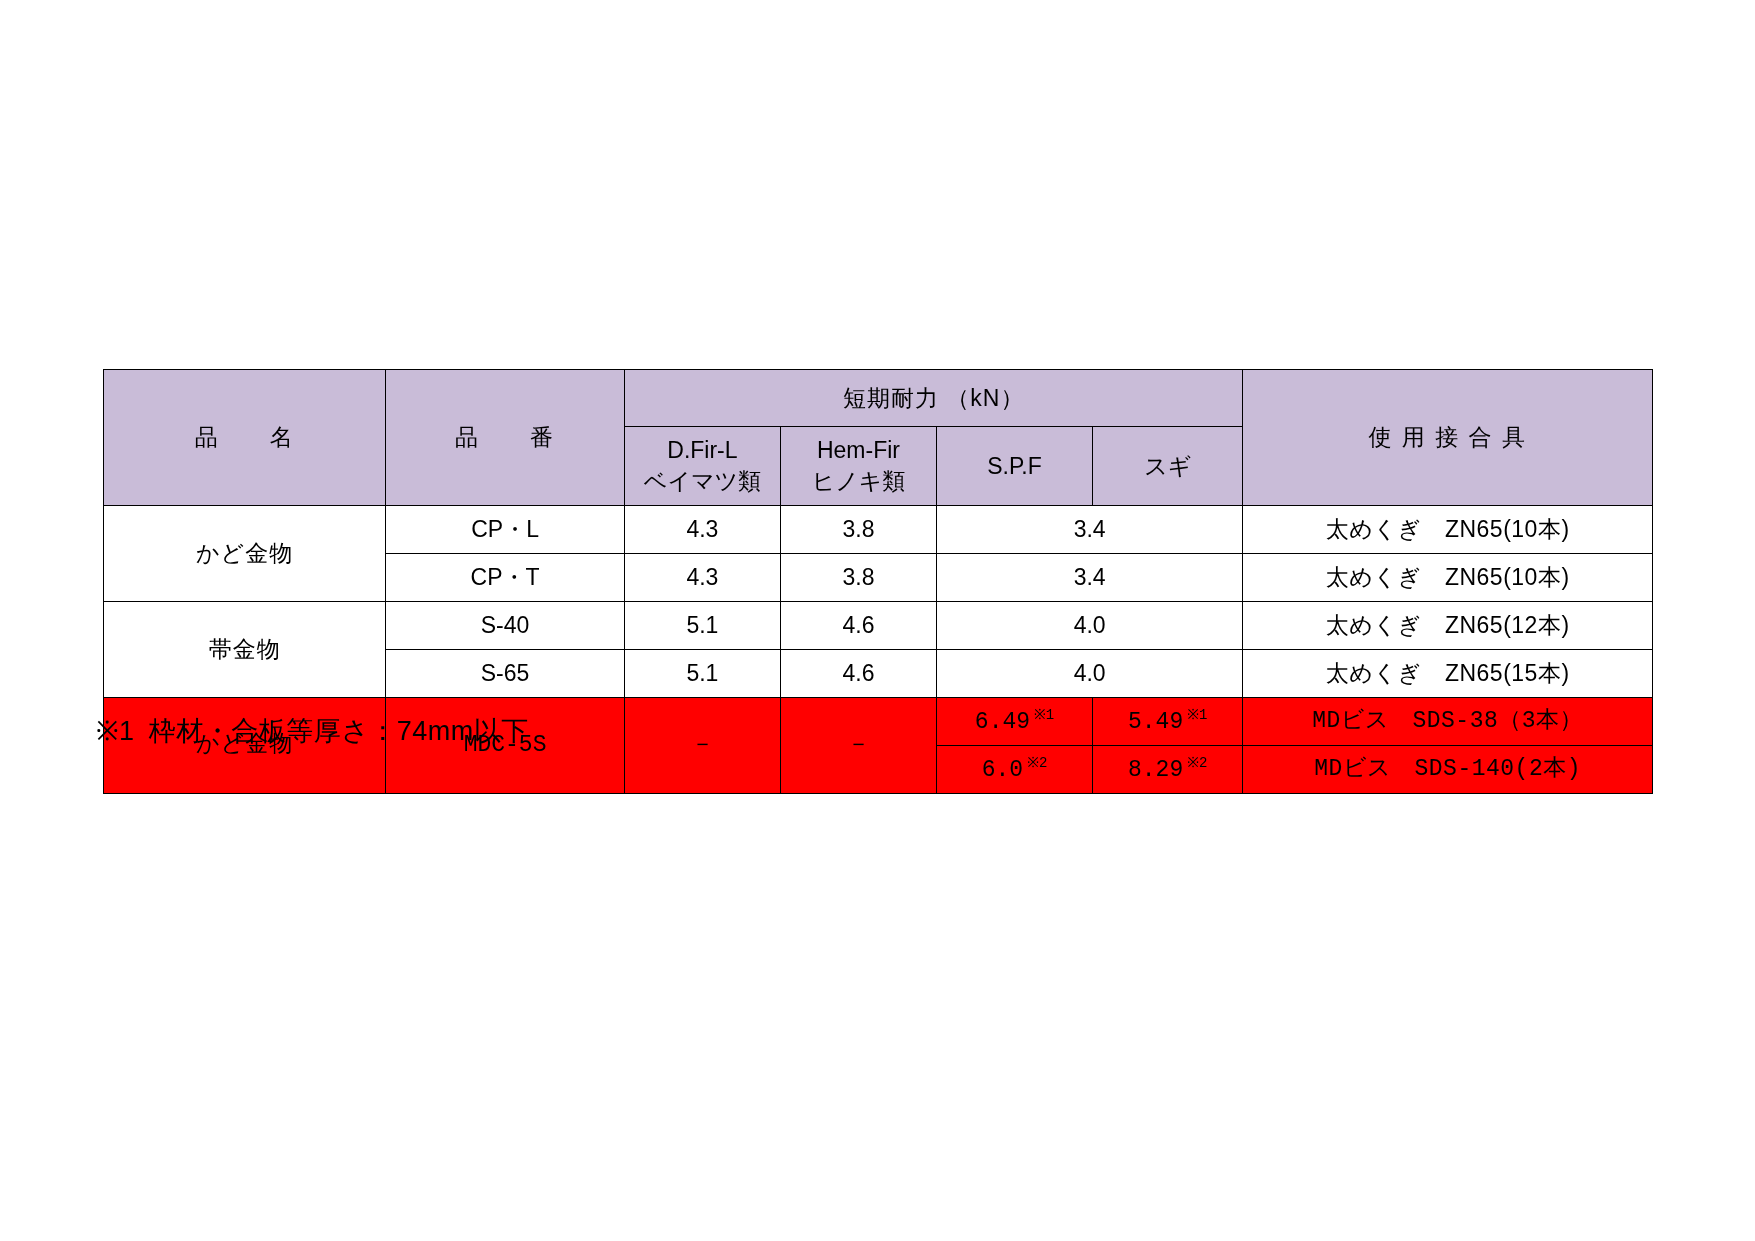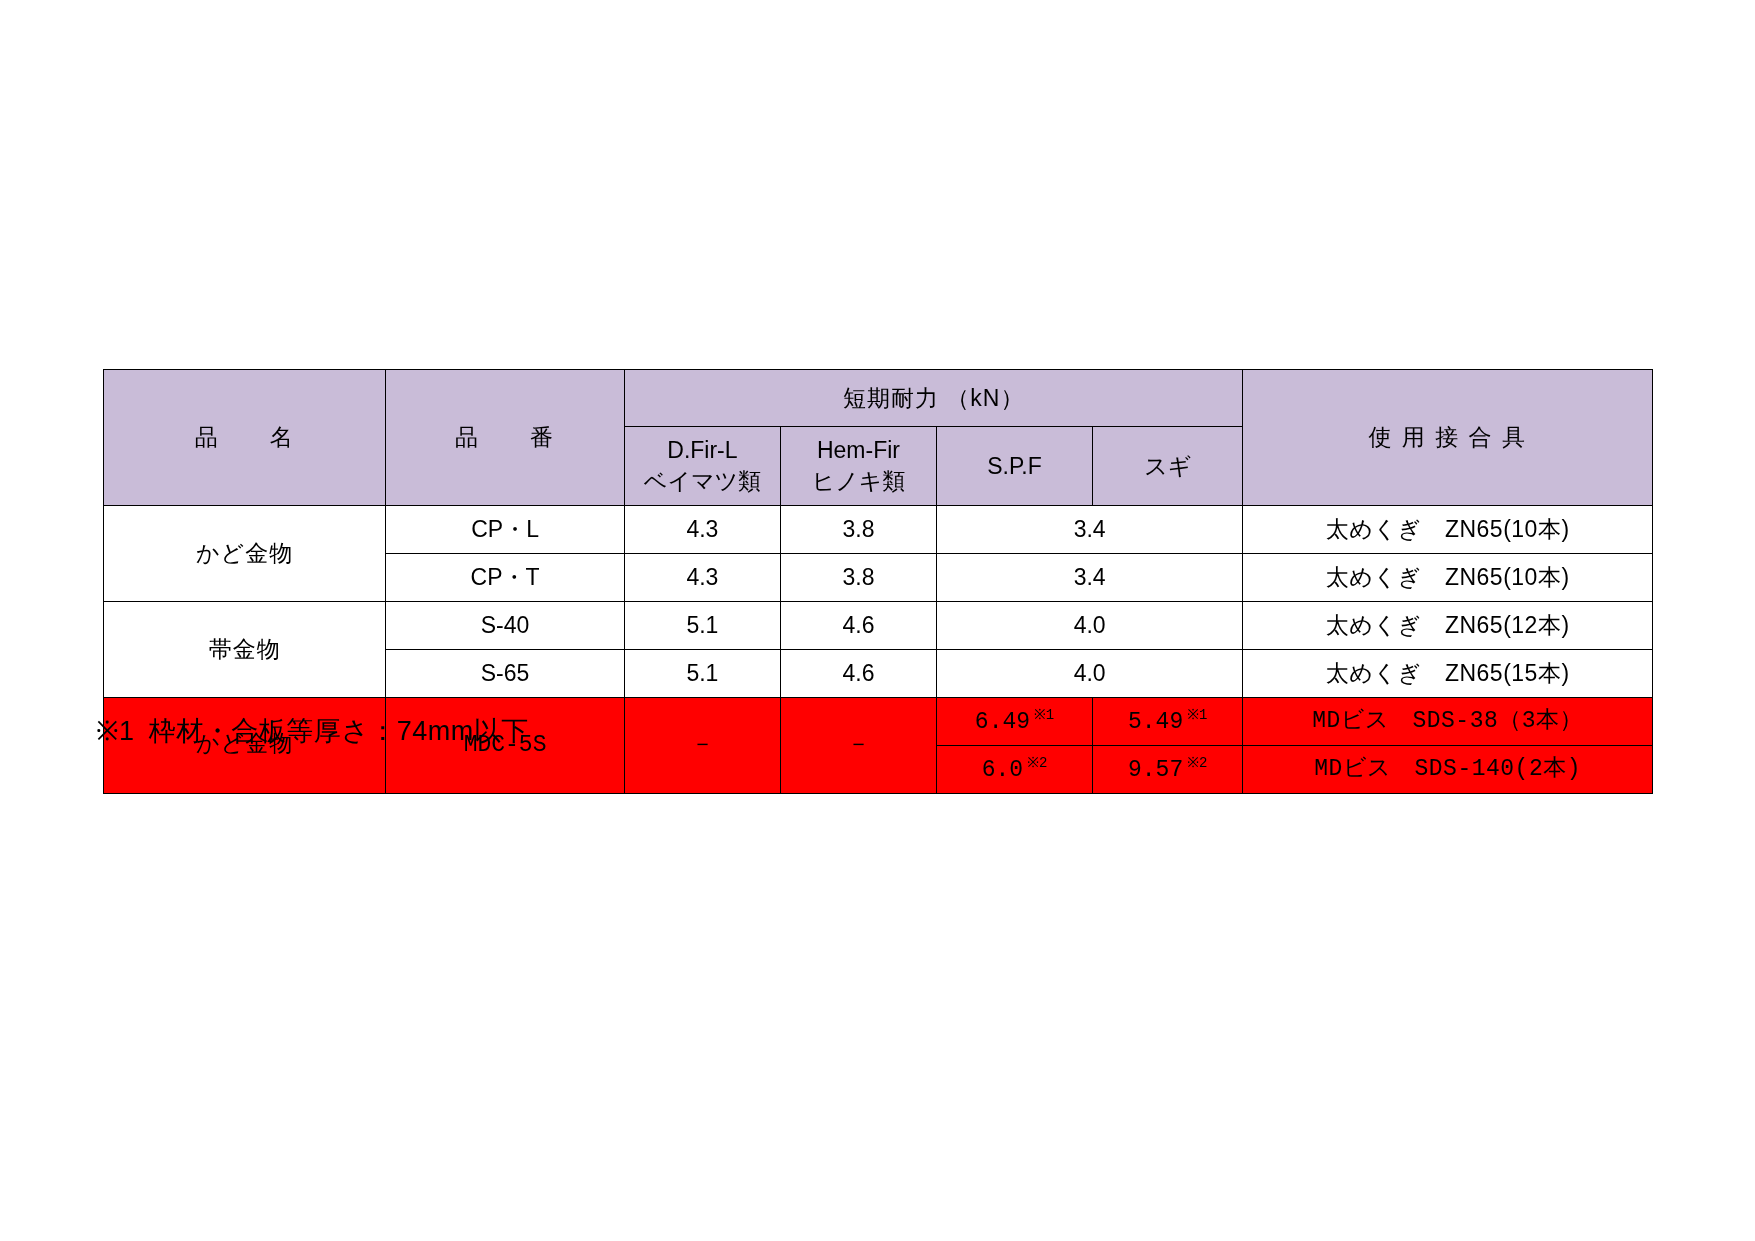--- a/index.html
+++ b/index.html
@@ -216,21 +216,21 @@
             <span>5.49</span><sup>※1</sup>
           </td>
           <td class="row-cell joint-cell">MDビス　SDS-38（3本）</td>
         </tr>
 
         <tr class="red">
           <td class="row-cell val-cell val-with-note">
             <span>6.0</span><sup>※2</sup>
           </td>
           <td class="row-cell val-cell val-with-note">
-            <span>9.57</span><sup>※2</sup>
+            <span>8.29</span><sup>※2</sup>
           </td>
           <td class="row-cell joint-cell">MDビス　SDS-140(2本)</td>
         </tr>
       </tbody>
     </table>
   </div>
 
   <div class="notes">
     <div class="note-line">
       <span class="mark">※1</span><span>枠材・合板等厚さ：74mm以下</span>

